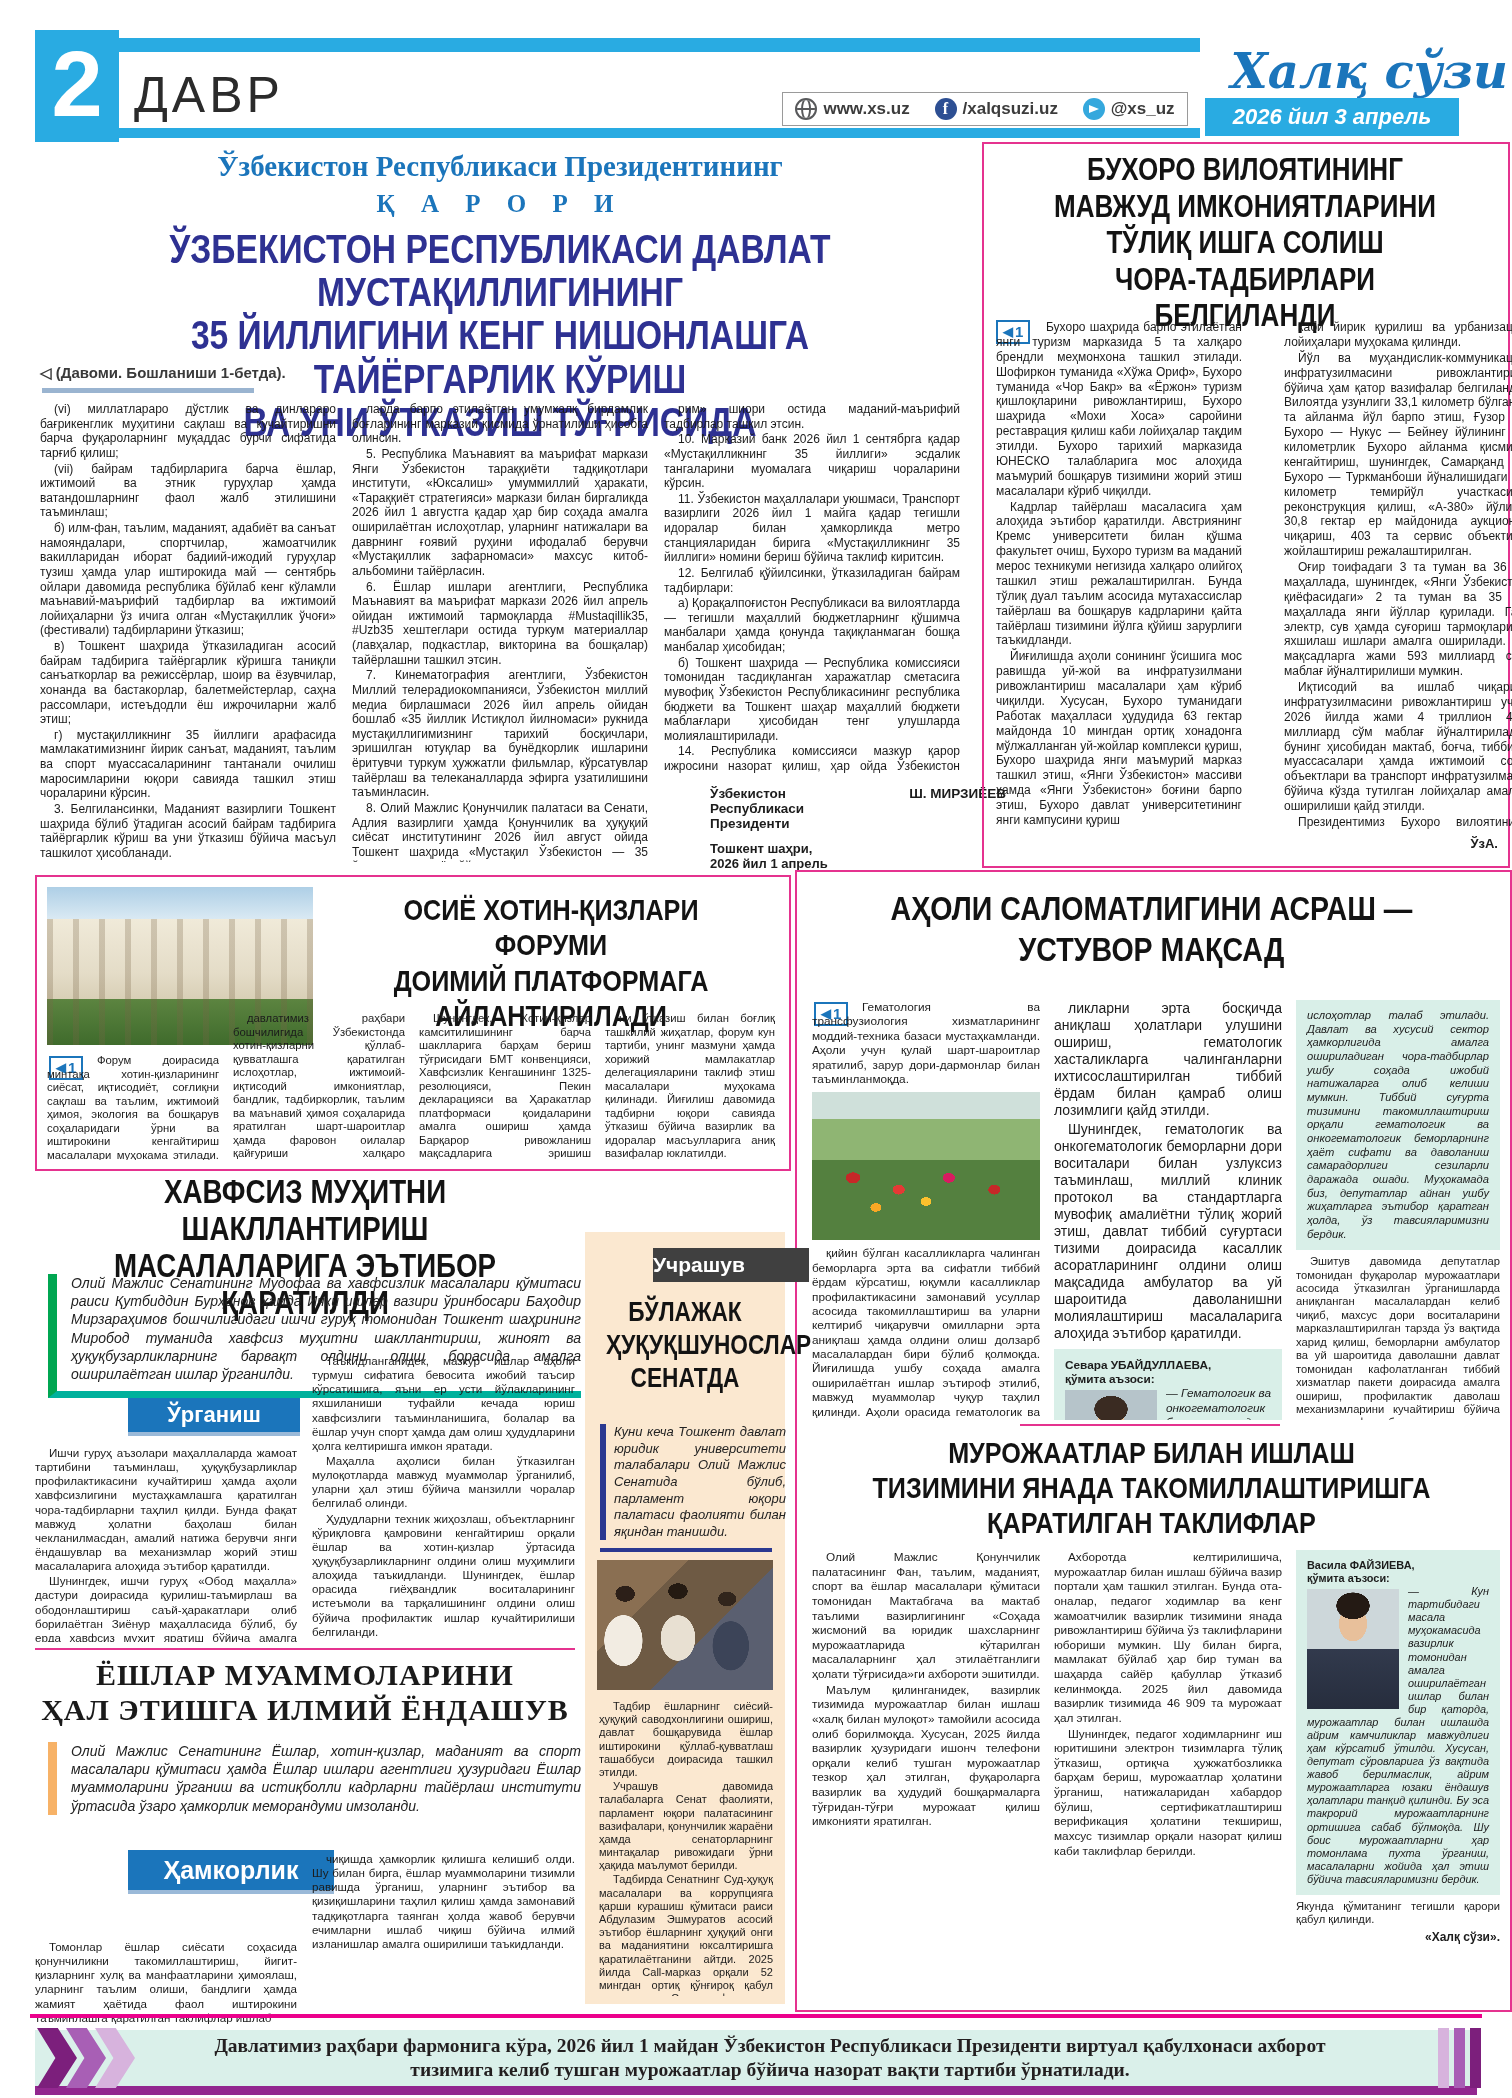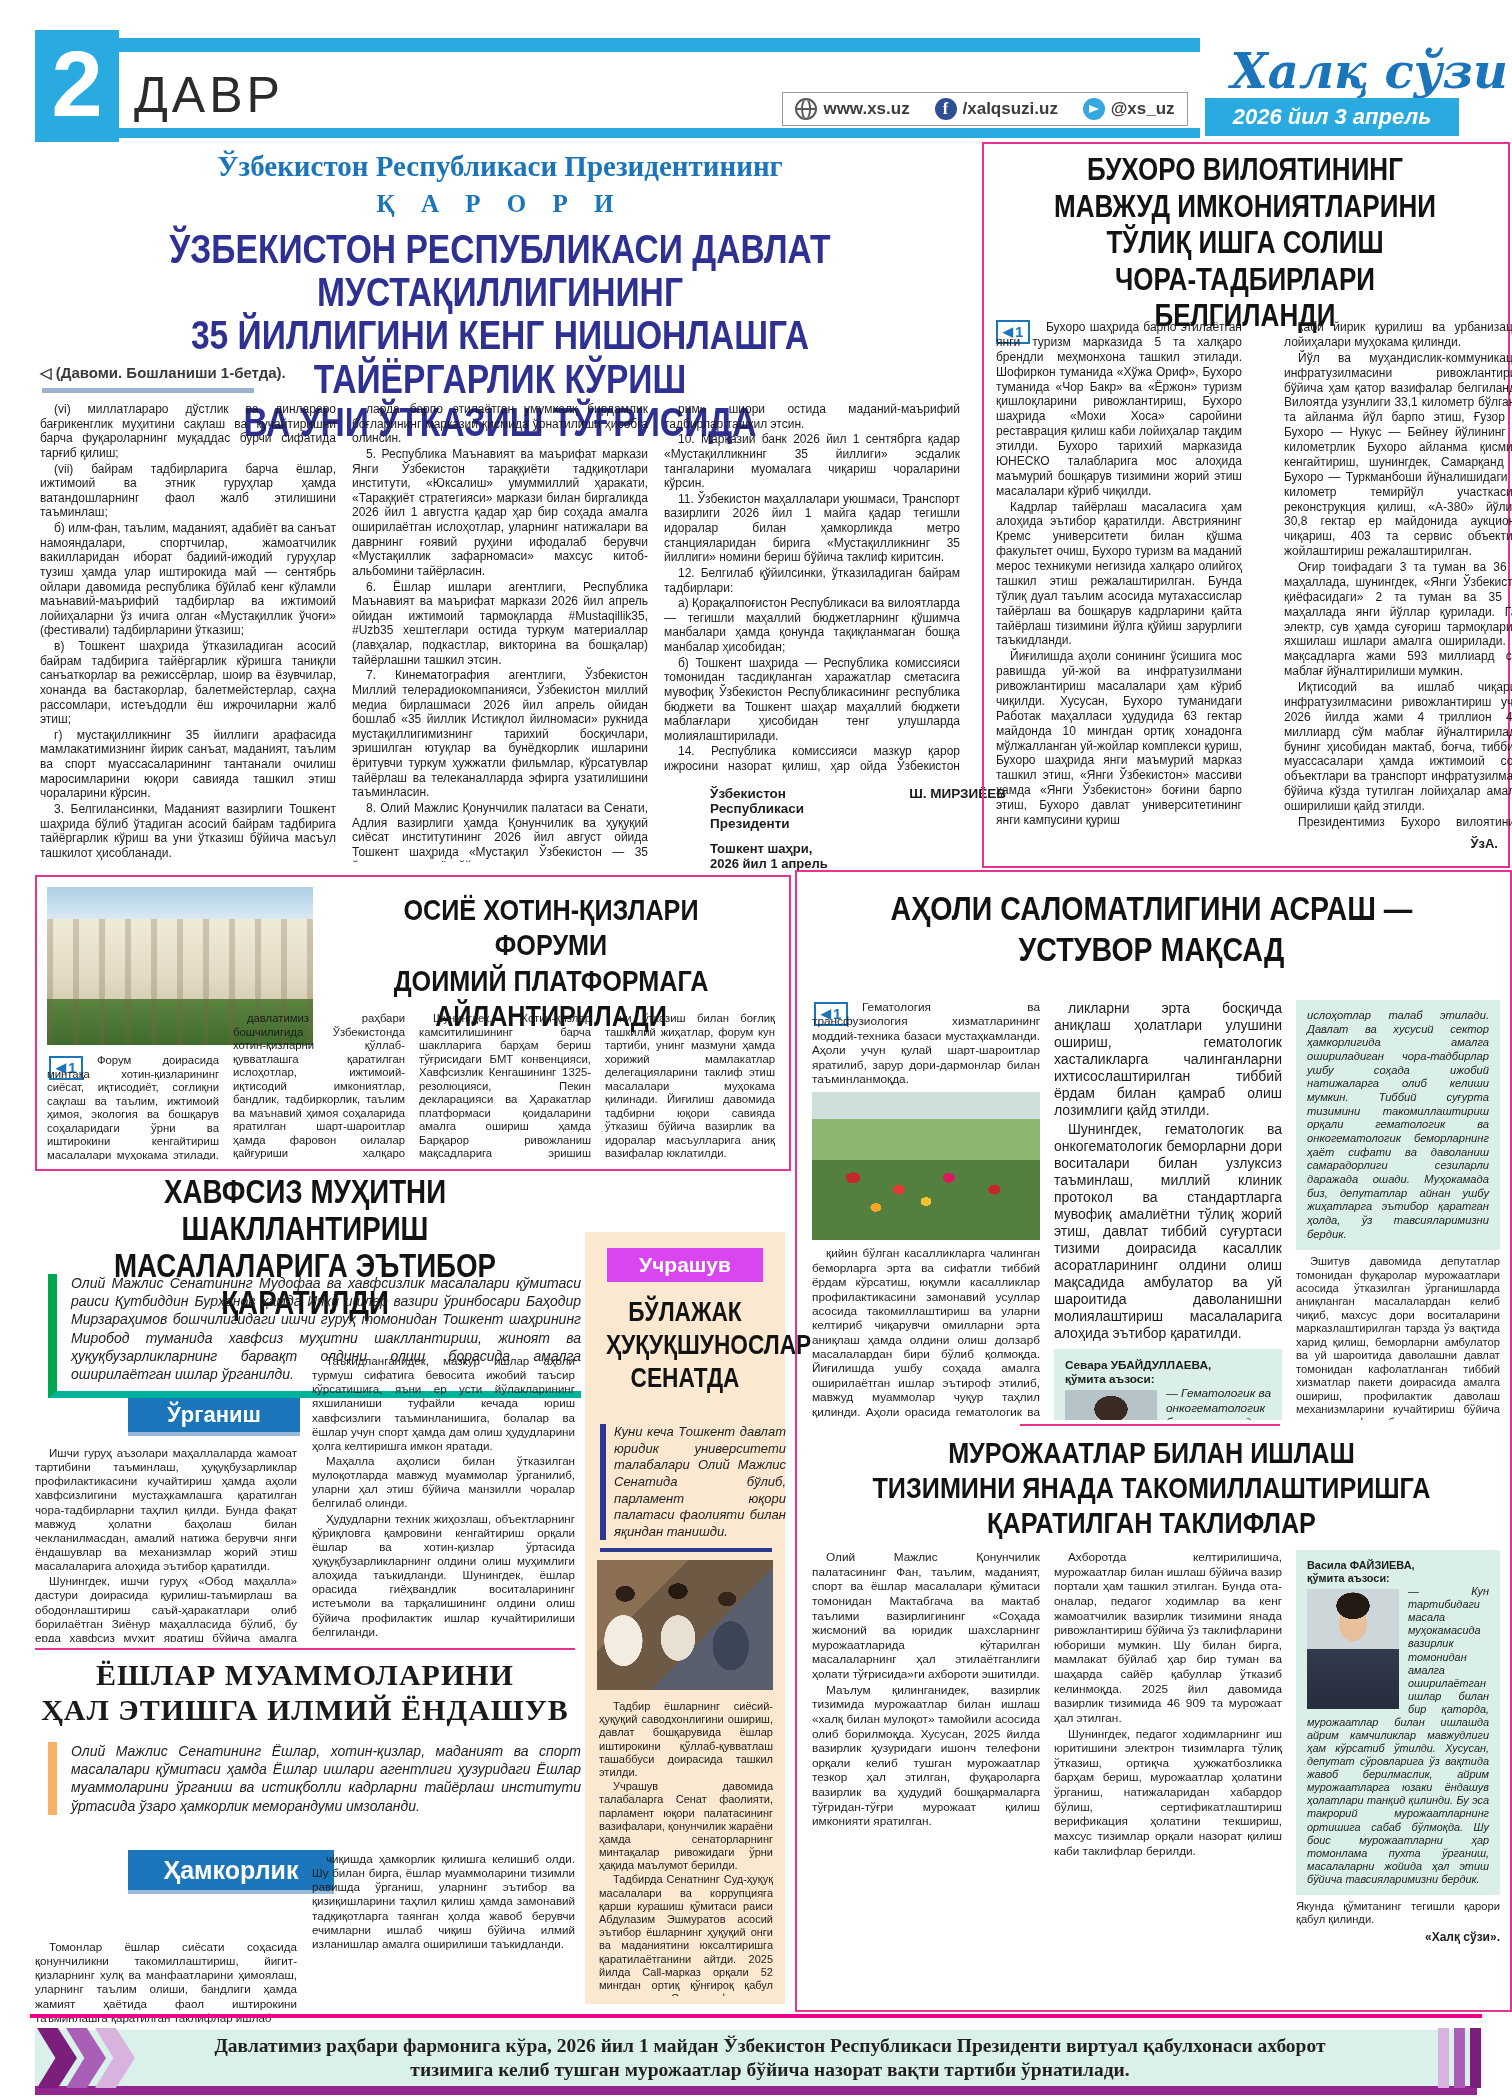--- a/index.html
+++ b/index.html
@@ -36,21 +36,21 @@
   .jcol{text-align:justify;}
   .jcol p{margin:0 0 1px 0;text-indent:14px;}
   .mk p:first-child{text-indent:50px;}
   .kicker{color:#1b75bb;font-family:"Liberation Serif",serif;font-weight:bold;text-align:center;}
   .navy{color:#2e3192;}
   .blackhl{color:#131313;}
   .cont{display:inline-flex;align-items:center;border:2px solid #1b75bb;background:#fff;color:#1b75bb;
         font-weight:bold;padding:0 5px;font-size:15px;line-height:20px;gap:2px;}
   .cont::before{content:"◀";font-size:13px;}
   .badge{background:#1b75bb;color:#fff;font-weight:bold;text-align:center;border-bottom:4px solid #9ab9d8;}
-  .badge-purple{background:#d946ef;color:#fff;font-weight:bold;text-align:center;}
+  .badge-purple{background:#404040;color:#fff;font-weight:bold;margin-left:46px;}
   .lede{font-style:italic;color:#222;text-align:justify;padding-left:14px;}
   .quote-box{background:#d9efe8;padding:9px 11px;font-style:italic;text-align:justify;}
   .qname{font-style:normal;font-weight:bold;margin:0 0 4px 0;}
   .source{font-weight:bold;text-align:right;}
   .pinkline{background:#e5338f;}
 
   
   .ph-building{background:
       linear-gradient(180deg,#aecfe6 0%,#d9e9f3 20%,rgba(0,0,0,0) 20%),
       repeating-linear-gradient(90deg,rgba(120,100,70,0.28) 0 6px,rgba(0,0,0,0) 6px 26px),

